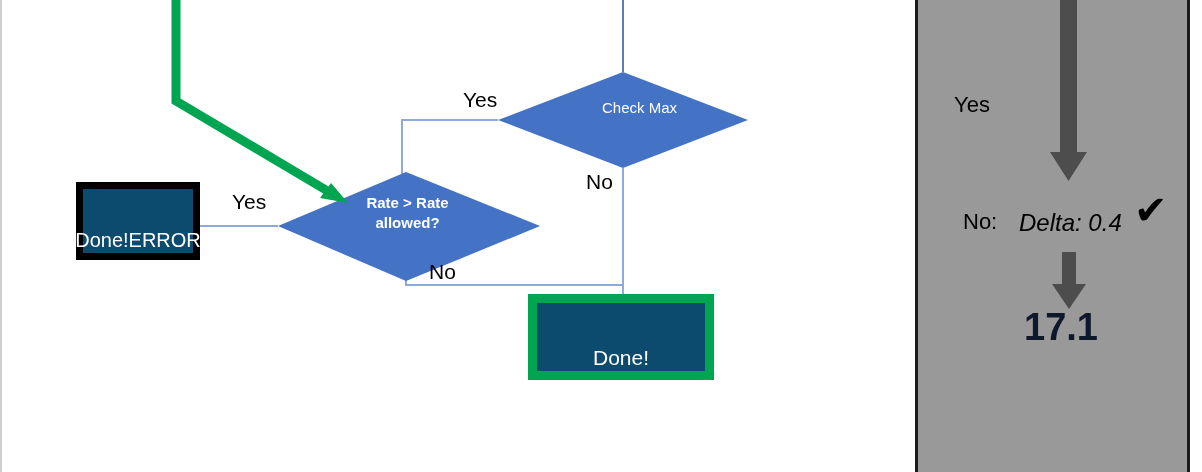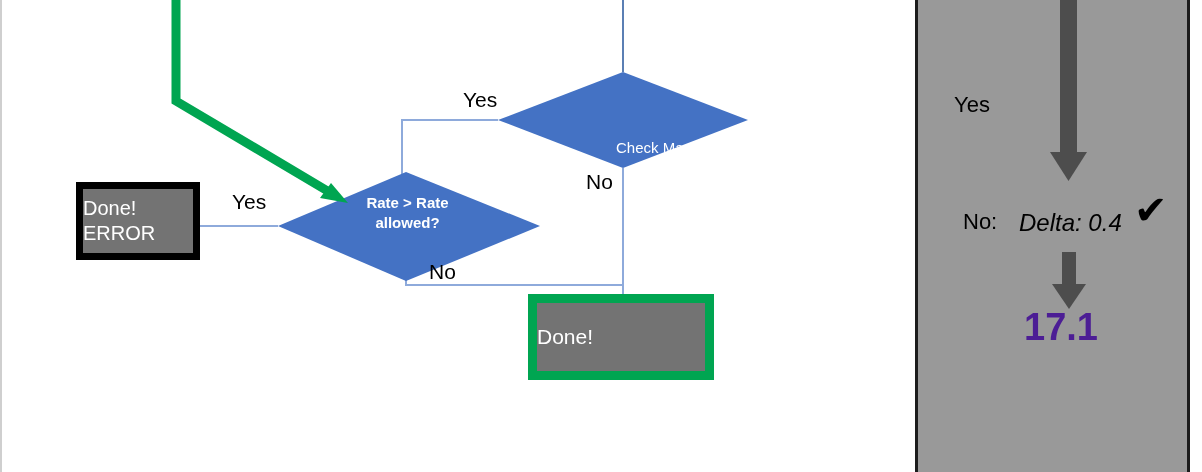--- a/index.html
+++ b/index.html
@@ -14,23 +14,23 @@
   
   #canvas{position:absolute;left:0;top:0;width:915px;height:472px;background:#fff;}
   #canvas-left-edge{position:absolute;left:0;top:0;width:2px;height:472px;background:#cfcfcf;}
 
   
   .svg-layer{position:absolute;left:0;top:0;width:915px;height:472px;}
 
   
   .proc-box{
     position:absolute;
-    display:flex;flex-direction:column;
-    align-items:flex-start;justify-content:center;
-    background:#737373;
+    display:flex;flex-direction:row;
+    align-items:flex-end;justify-content:center;
+    background:#0c4a6e;
     color:#ffffff;
     text-align:center;
     line-height:1.25;
     box-sizing:border-box;
   }
   #box-error{
     left:76px;top:182px;width:124px;height:78px;
     border:7px solid #000000;
     font-size:20px;
   }
@@ -43,21 +43,21 @@
   
   .diamond-label{
     position:absolute;
     color:#ffffff;
     text-align:center;
     line-height:1.3;
     font-size:15px;
     pointer-events:none;
   }
   #label-rate{left:320px;top:193px;width:175px;font-weight:bold;}
-  #label-maxrate{left:576px;top:98px;width:155px;margin-top:40px;}
+  #label-maxrate{left:562px;top:98px;width:155px;}
 
   
   .edge-label{
     position:absolute;
     color:#000000;
     font-size:21px;
     white-space:nowrap;
   }
   #lbl-yes-error{left:232px;top:190px;}
   #lbl-yes-max{left:463px;top:88px;}
@@ -76,21 +76,21 @@
 
   .panel-text{
     position:absolute;
     color:#000000;
     white-space:nowrap;
   }
   #p-yes{left:36px;top:92px;font-size:22px;}
   #p-no{left:33px;top:209px;font-size:22px;margin-left:12px;}
   #p-delta{left:101px;top:209px;font-size:24px;font-style:italic;}
   #p-check{left:216px;top:190px;font-size:40px;line-height:1;font-weight:400;}
-  #p-value{left:106px;top:306px;font-size:38px;font-weight:bold;color:#4c1d95;}
+  #p-value{left:106px;top:306px;font-size:38px;font-weight:bold;color:#0f172a;}
 
   .panel-svg{position:absolute;left:0;top:0;width:275px;height:472px;pointer-events:none;}
 </style>
 </head>
 <body>
 
 <div id="stage">
 
   <div id="canvas">
 

